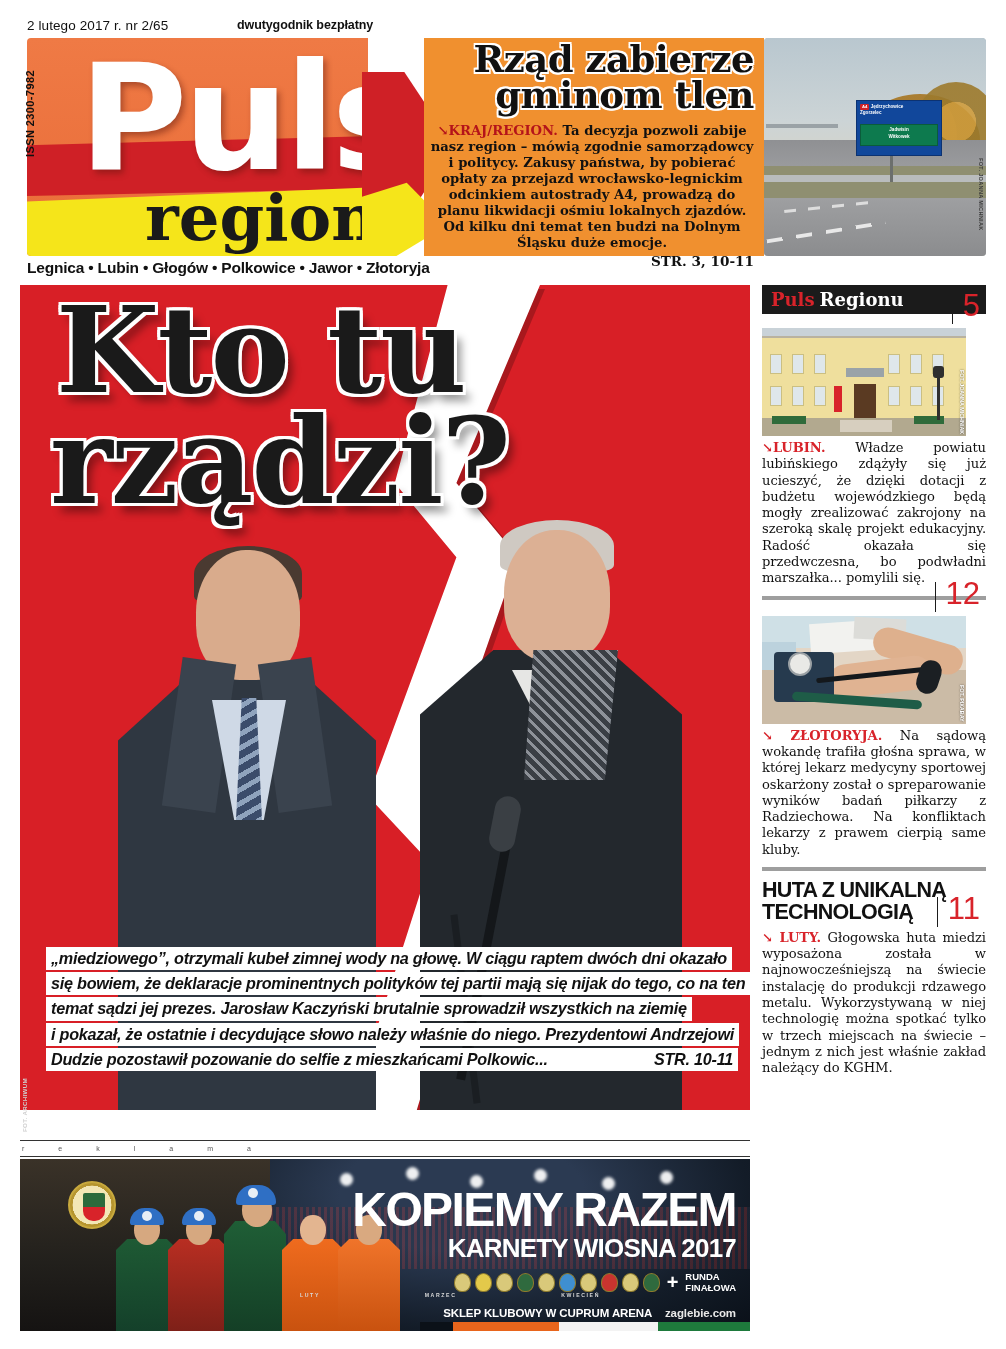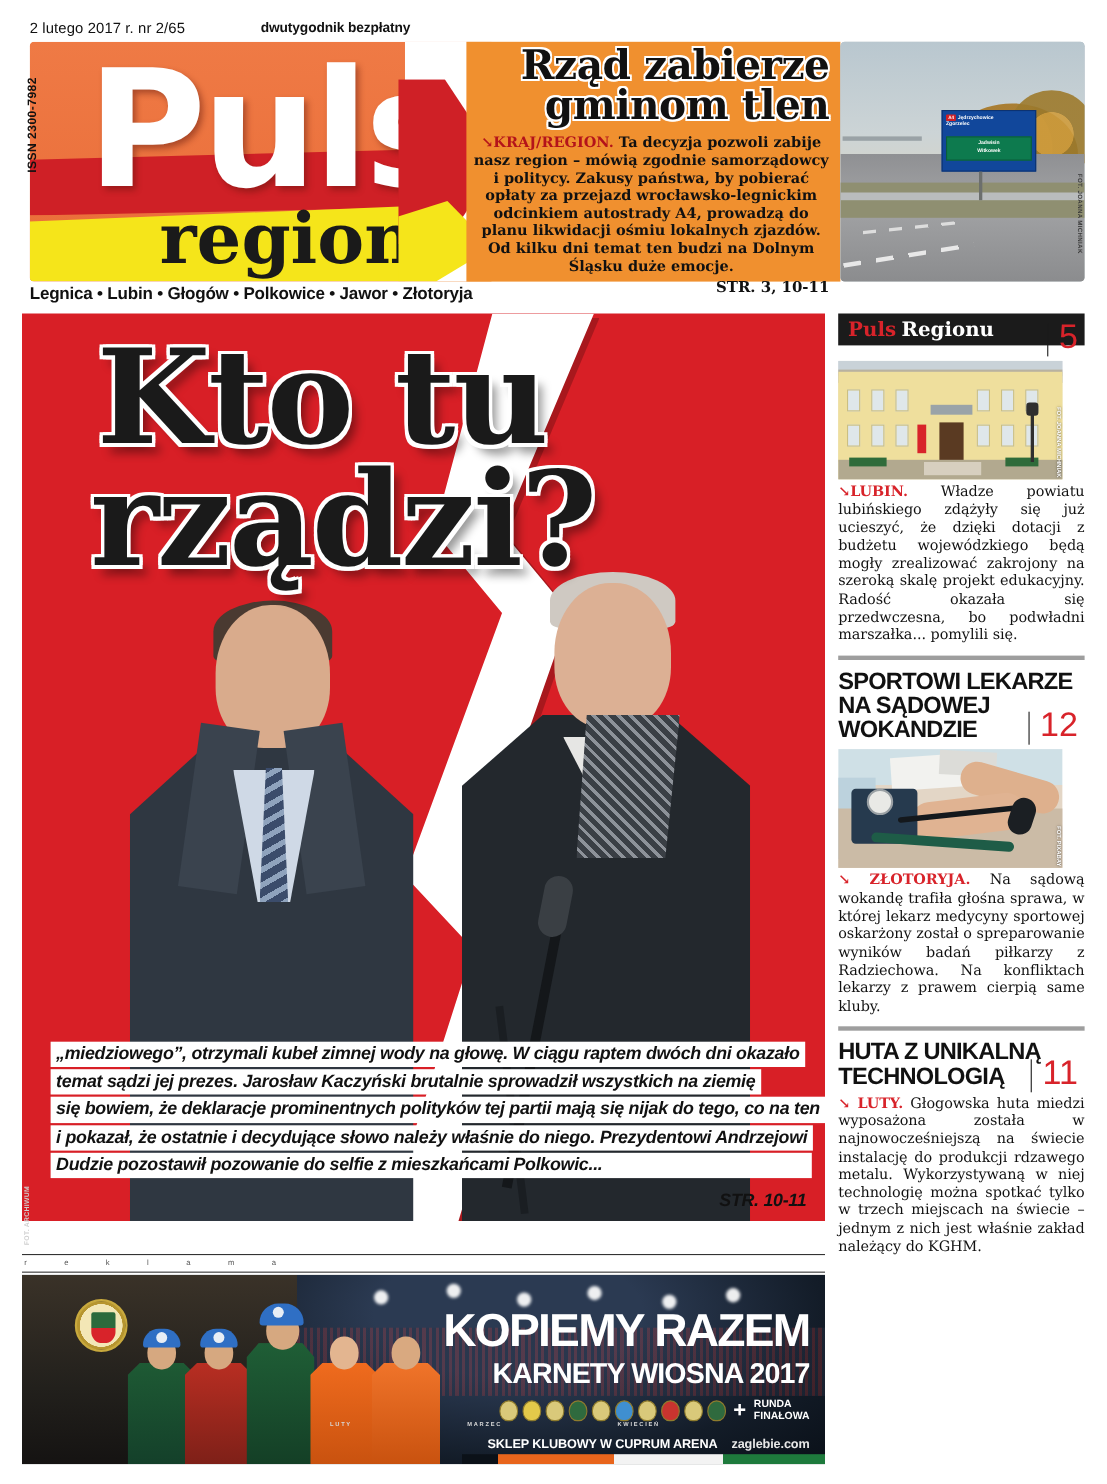--- a/index.html
+++ b/index.html
@@ -81,21 +81,21 @@
   .photo-cred-v { position:absolute; font-size:5.6px; font-weight:700; color:#3a3a3a; letter-spacing:.3px;
                   writing-mode:vertical-rl; white-space:nowrap; }
 
   
   #main { position:absolute; left:20px; top:285px; width:730px; height:825px; background:#d81f26; overflow:hidden; }
   .crack { position:absolute; left:300px; top:0; width:220px; height:825px; background:#fff;
            clip-path:polygon(58% 0, 100% 0, 62% 24%, 90% 33%, 52% 62%, 78% 70%, 44% 100%, 14% 100%, 50% 70%, 22% 62%, 62% 33%, 34% 24%); }
   .crack-sh { position:absolute; left:305px; top:4px; width:220px; height:825px; background:rgba(0,0,0,.22);
               clip-path:polygon(58% 0, 100% 0, 62% 24%, 90% 33%, 52% 62%, 78% 70%, 44% 100%, 14% 100%, 50% 70%, 22% 62%, 62% 33%, 34% 24%); }
 
-  .hl { position:absolute; left:0; top:16px; width:730px; z-index:6; padding-top:8px;margin-left:32px; }
+  .hl { position:absolute; left:0; top:4px; width:730px; z-index:6; padding-top:8px; }
   .hl .l { font-family:"DejaVu Serif", serif; font-weight:700; color:#1a1a1a; line-height:.90;
            letter-spacing:-2px;
            text-shadow:-3px -3px 0 #fff,3px -3px 0 #fff,-3px 3px 0 #fff,3px 3px 0 #fff,
                         0 -3px 0 #fff,0 3px 0 #fff,-3px 0 0 #fff,3px 0 0 #fff,
                         7px 9px 9px rgba(0,0,0,.40); }
   .hl .l1 { font-size:119px; padding-left:36px; }
   .hl .l2 { font-size:119px; padding-left:30px; margin-top:4px; }
 
   
   .pol { position:absolute; bottom:0; z-index:4; }
@@ -129,21 +129,21 @@
   .mic-head { position:absolute; left:72px; bottom:258px; width:26px; height:56px; background:#3a3f44; border-radius:13px; transform:rotate(11deg); }
   .mic-stick2{position:absolute; left:42px; bottom:6px; width:7px; height:190px; background:#1a1e22; transform:rotate(-7deg); }
 
   
   .lead { position:absolute; left:26px; top:662px; width:692px; z-index:8; }
   .lead p { display:table; font-family:"Liberation Sans", sans-serif; font-weight:700; font-style:italic;
             font-size:16.2px; line-height:1.0; color:#111; background:#fff; padding:3px 5px 4px; margin-bottom:2px;
             white-space:nowrap; letter-spacing:-.25px; }
   .lead .tag { color:#cf1119; font-weight:700; font-style:italic; }
   .lead .last { width:692px; display:block;font-style:italic; }
-  .lead .pg { float:right;margin-top:32px; }
+  .lead .pg { float:right; }
   .cred-left { position:absolute; left:21px; top:1040px; width:14px; height:92px; z-index:9;
                font-size:6.2px; font-weight:700; color:#cfcfcf; letter-spacing:.3px;
                writing-mode:vertical-rl; transform:rotate(180deg); white-space:nowrap; }
 
   
   #side { position:absolute; left:762px; top:285px; width:224px; height:1030px; }
   .side-bar { height:29px; background:#1b1b1b; display:flex; align-items:center; padding-left:9px; }
   .side-bar .p { color:#d8232a; font-family:"DejaVu Serif", serif; font-weight:700; font-size:18px; }
   .side-bar .r { color:#fff; font-family:"DejaVu Serif", serif; font-weight:700; font-size:18px; margin-left:5px; }
 
@@ -213,21 +213,21 @@
               background:radial-gradient(circle,#f3e7b6 0 62%,#b6952f 63% 100%); border:2px solid #c8a93d; }
   .ad-logo::after { content:""; position:absolute; left:13px; top:10px; width:22px; height:28px;
               background:linear-gradient(#2c6a3c 0 50%,#d8232a 50% 100%); border-radius:2px 2px 10px 10px; }
   .miner { position:absolute; bottom:0; }
   .m-head{ position:absolute; width:26px; height:30px; border-radius:48%; background:#d6a880; }
   .m-helm{ position:absolute; width:34px; height:17px; border-radius:17px 17px 3px 3px; background:#2f6fc4; }
   .m-helm::after{ content:""; position:absolute; left:12px; top:3px; width:10px; height:10px; border-radius:50%; background:#e8eef5; }
   .m-body{ position:absolute; bottom:0; width:62px; height:92px; }
 
   .ad-h1 { position:absolute; right:14px; top:30px; font-family:"Liberation Sans", sans-serif;
-           font-weight:700; font-size:42px; line-height:42px; color:#fff; letter-spacing:-1.6px; }
+           font-weight:700; font-size:48px; line-height:42px; color:#fff; letter-spacing:-1.6px; }
   .ad-h2 { position:absolute; right:14px; top:76px; font-family:"Liberation Sans", sans-serif;
            font-weight:700; font-size:26px; line-height:26px; color:#fff; letter-spacing:-.8px; }
   .ad-crests { position:absolute; right:14px; top:112px; display:flex; align-items:center; gap:4px; }
   .crest { width:17px; height:19px; border-radius:50% 50% 45% 45%; background:#d9c97a; border:1px solid #8e7b2d; }
   .crest.g { background:#2f6a3e; } .crest.b { background:#3f8fd0; }
   .crest.r { background:#c8342f; } .crest.y { background:#e3c94a; }
   .ad-plus { color:#fff; font-size:20px; font-weight:700; margin:0 3px; }
   .ad-rf   { color:#fff; font-size:9.5px; font-weight:700; line-height:1.12; }
   .ad-months { position:absolute; right:150px; top:133px; width:300px; display:flex;
                justify-content:space-between; font-size:5.2px; color:#d8d8d8; letter-spacing:1.6px; font-weight:700; }
@@ -318,22 +318,22 @@
       <div class="mic-head"></div>
   </div>
 
   <div class="hl">
     <div class="l l1">Kto tu</div>
     <div class="l l2">rządzi?</div>
   </div>
 
   <div class="lead">
     <p>„miedziowego”, otrzymali kubeł zimnej wody na głowę. W ciągu raptem dwóch dni okazało</p>
+    <p>się bowiem, że deklaracje prominentnych polityków tej partii mają się nijak do tego, co na ten</p>
     <p>temat sądzi jej prezes. Jarosław Kaczyński brutalnie sprowadził wszystkich na ziemię</p>
-    <p>się bowiem, że deklaracje prominentnych polityków tej partii mają się nijak do tego, co na ten</p>
     <p>i pokazał, że ostatnie i decydujące słowo należy właśnie do niego. Prezydentowi Andrzejowi</p>
     <p class="last"><span>Dudzie pozostawił pozowanie do selfie z mieszkańcami Polkowic...</span><span class="pg">STR. 10-11</span></p>
   </div>
 </div>
 <div class="cred-left">FOT. ARCHIWUM</div>
 
 <div id="side">
 
   <div class="side-bar">
     <span class="p">Puls</span>
@@ -375,23 +375,20 @@
     </div>
     <div class="s-body">
       <span class="loc">↘</span><span class="loc">LUBIN.</span><span> Władze powiatu lubińskiego zdążyły się już ucieszyć, że dzięki dotacji z budżetu wojewódzkiego będą mogły zrealizować zakrojony na szeroką skalę projekt edukacyjny. Radość okazała się przedwczesna, bo podwładni marszałka... pomylili się.</span>
     </div>
   </div>
 
   <div class="s-rule"></div>
 
   <div class="s-art">
     <div class="s-head">
-      <h2 style="white-space:pre-line">SPORTOWI LEKARZE
-NA SĄDOWEJ
-WOKANDZIE</h2>
       <span class="s-pg">12</span>
     </div>
     <div class="s-img">
       <div class="med">
         <div class="blu"></div>
           <div class="desk"></div>
         <div class="paper"></div>
           <div class="book"></div>
         <div class="arm2"></div>
           <div class="arm"></div>

